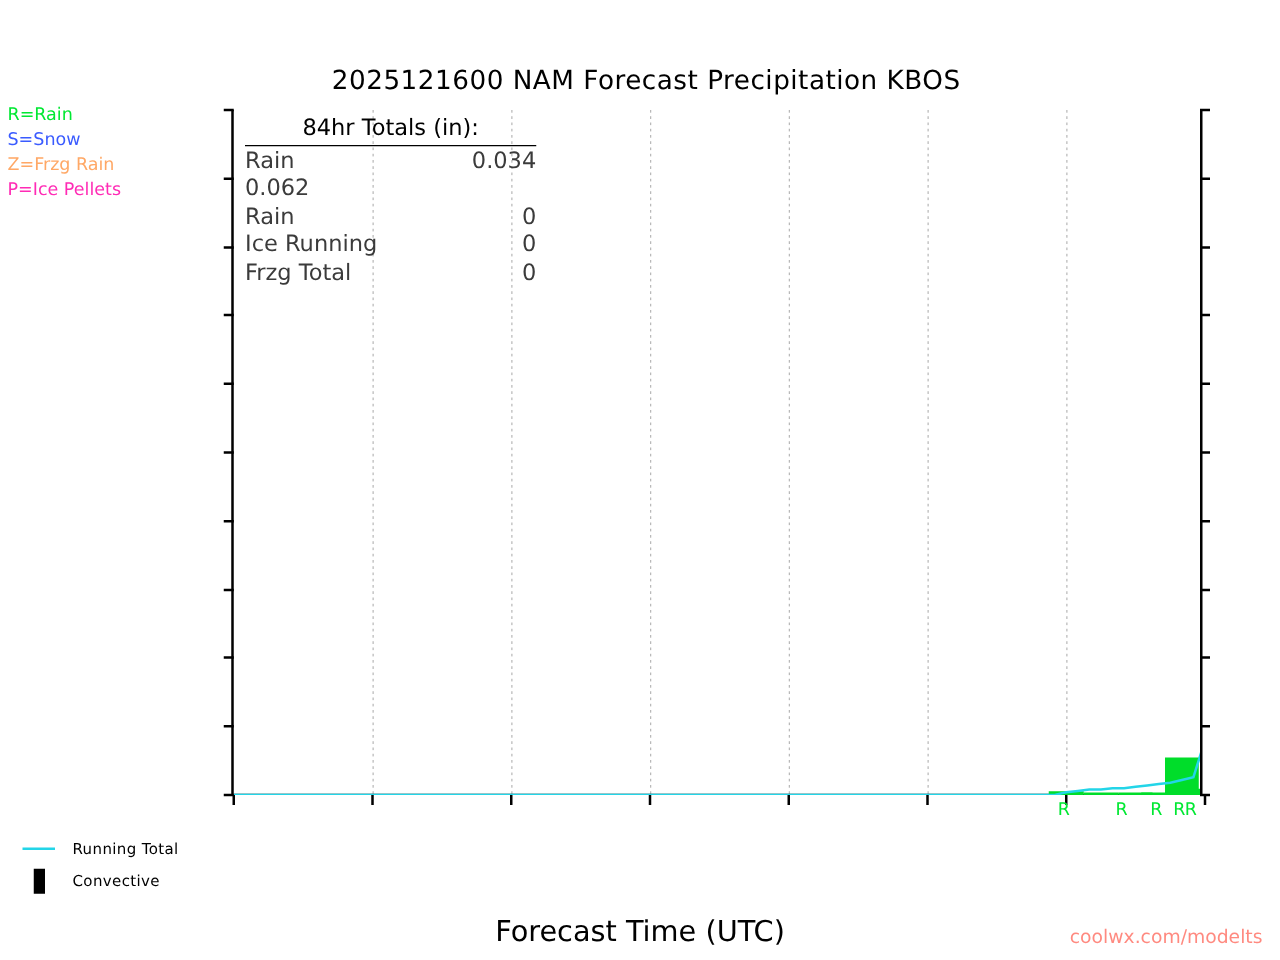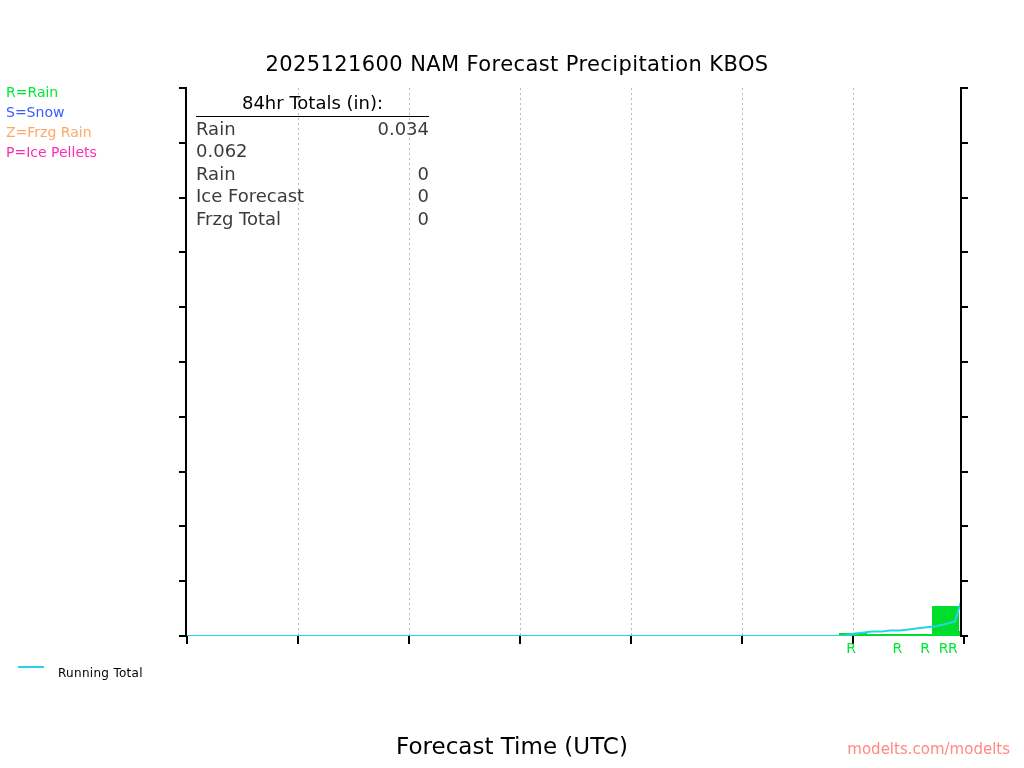--- a/index.html
+++ b/index.html
@@ -58,21 +58,21 @@
   #totals-title{
     text-align:center;border-bottom:1.5px solid #000;
     padding-bottom:1px;margin-bottom:1px;width:233px;color:#000;
   }
   .totrow{display:flex;width:233px;}
   .totrow .k{flex:1;text-align:left;}
   .totrow .v{text-align:right;}
 
   
   #series-legend{position:absolute;left:14px;top:666px;font-size:12px;color:#000;}
-  .lg-row{display:flex;align-items:flex-start;height:26px;}
+  .lg-row{display:flex;align-items:center;height:26px;}
   .lg-swatch{width:34px;display:flex;justify-content:center;align-items:center;}
   .lg-line{width:26px;height:2px;background:#23d5e8;}
   .lg-bar{width:9px;height:20px;background:#000;}
   .lg-text{margin-left:10px;letter-spacing:.3px;}
 
   
   #watermark{
     position:absolute;right:14px;top:740px;
     font-size:15px;color:#ff8a80;white-space:nowrap;
   }
@@ -158,37 +158,43 @@
       <span class="v">0.034</span>
     </div>
     <div class="totrow">
       <span class="v">0.062</span>
     </div>
     <div class="totrow">
       <span class="k">Rain</span>
       <span class="v">0</span>
     </div>
     <div class="totrow">
-      <span class="k">Ice Forecast</span>
+      <span class="k">Ice Running</span>
       <span class="v">0</span>
     </div>
     <div class="totrow">
       <span class="k">Frzg Total</span>
       <span class="v">0</span>
     </div>
   </div>
 
   <div id="series-legend">
     <div class="lg-row">
       <span class="lg-swatch">
           <span class="lg-line"></span>
         </span>
       <span class="lg-text">Running Total</span>
     </div>
-  </div>
-
-  <div id="watermark">modelts.com/modelts</div>
+    <div class="lg-row">
+      <span class="lg-swatch">
+          <span class="lg-bar"></span>
+        </span>
+      <span class="lg-text">Convective</span>
+    </div>
+  </div>
+
+  <div id="watermark">coolwx.com/modelts</div>
 <div class="rmark" style="left: 851px; top: 641px; color: rgb(0, 232, 50);">R</div>
     <div class="rmark" style="left: 897.25px; top: 641px; color: rgb(0, 232, 50);">R</div>
     <div class="rmark" style="left: 925px; top: 641px; color: rgb(0, 232, 50);">R</div>
     <div class="rmark" style="left: 943.5px; top: 641px; color: rgb(0, 232, 50);">R</div>
     <div class="rmark" style="left: 952.75px; top: 641px; color: rgb(0, 232, 50);">R</div>
   </div>
 
 </body></html>

